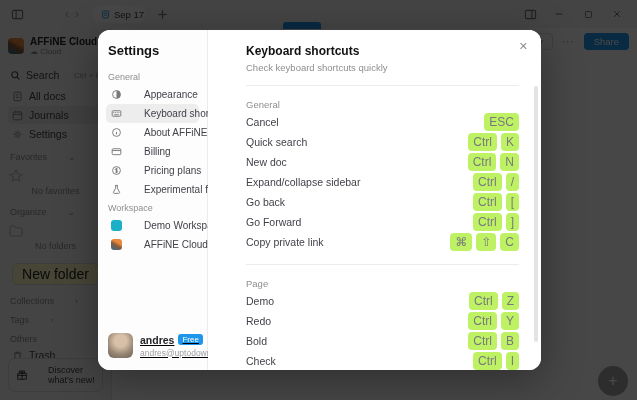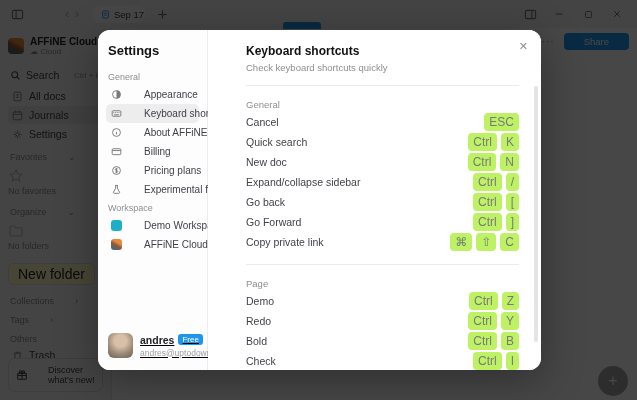--- a/index.html
+++ b/index.html
@@ -27,35 +27,35 @@
   .ws-row { display:flex; align-items:center; gap:6px; padding:2px 0 8px; }
   .ws-avatar { width:16px; height:16px; border-radius:4px; background:linear-gradient(210deg,#e8883c 35%,#8a5a3c 55%,#2f6f8f); flex:0 0 auto; }
   .ws-name { font-size:10px; font-weight:bold; color:#232428; white-space:nowrap; }
   .ws-plan { font-size:8px; color:#8e8e90; }
   .search-row { display:flex; align-items:center; gap:5px; padding:5px 2px; color:#424149; }
   .search-hint { margin-left:auto; font-size:8px; color:#9a9da0; white-space:nowrap; }
   .side-item { display:flex; align-items:center; gap:6px; padding:3px 4px; border-radius:4px; margin-top:1px; }
   .side-item .ic { color:#7a7d80; }
   .side-item.active { background:#e7e7e8; }
   .side-label { font-size:9px; color:#8e8e90; margin:9px 2px 2px; display:flex; align-items:flex-start; gap:21px; }
-  .empty-block { text-align:left; color:#8e8e90; font-size:9px; padding:4px 0 2px; }
+  .empty-block { text-align:center; color:#8e8e90; font-size:9px; padding:4px 0 2px; }
   .empty-block .big-ic { color:#b9bbbd; margin-bottom:2px; }
   .new-folder-btn { display:inline-block; margin-top:12px; background:#fef9c3; border:1px solid #dcdcde;
                     border-radius:5px; padding:2px 9px; font-size:14px; color:#232428; }
   .whats-new { position:absolute; left:8px; right:8px; bottom:8px; display:flex; align-items:center; gap:20px;
                border:1px solid #d9d9db; border-radius:7px; padding:6px 7px; font-size:9px; color:#424149;
                background:#f3f3f4; }
   .dot { width:5px; height:5px; border-radius:50%; background:#1e96eb; }
   .whats-new .dot { position:absolute; top:-2px; right:-2px; }
 
   .doc-main { flex:1; position:relative; background:#fdfdfd; }
   .doc-header { height:26px; display:flex; align-items:center; justify-content:flex-end; gap:9px; padding-right:8px; }
   .today-btn { border:1px solid #dfdfe1; border-radius:4px; padding:2px 9px; font-size:9.5px; color:#6b6e72; background:#fdfdfd; }
   .more-dots { color:#8e8e90; font-size:10px; letter-spacing:1px; }
-  .share-btn { background:#1e96eb; color:#fff; border:none; border-radius:4px; padding:3px 20px; font-size:9.5px; }
+  .share-btn { background:#1e96eb; color:#fff; border:none; border-radius:4px; padding:3px 10px; font-size:9.5px; }
   .blue-sliver { position:absolute; left:283px; top:22px; width:38px; height:7px; background:#1e96eb; border-radius:3px 3px 0 0; }
 
   .fab { position:absolute; right:9px; bottom:4px; width:30px; height:30px; border-radius:50%;
          background:#a0a3a6; color:#fff; display:flex; align-items:center; justify-content:center;
          font-size:16px; line-height:1; }
 
   
   .overlay { position:absolute; inset:0; background:rgba(0,0,0,0.72); z-index:2; }
 
   

